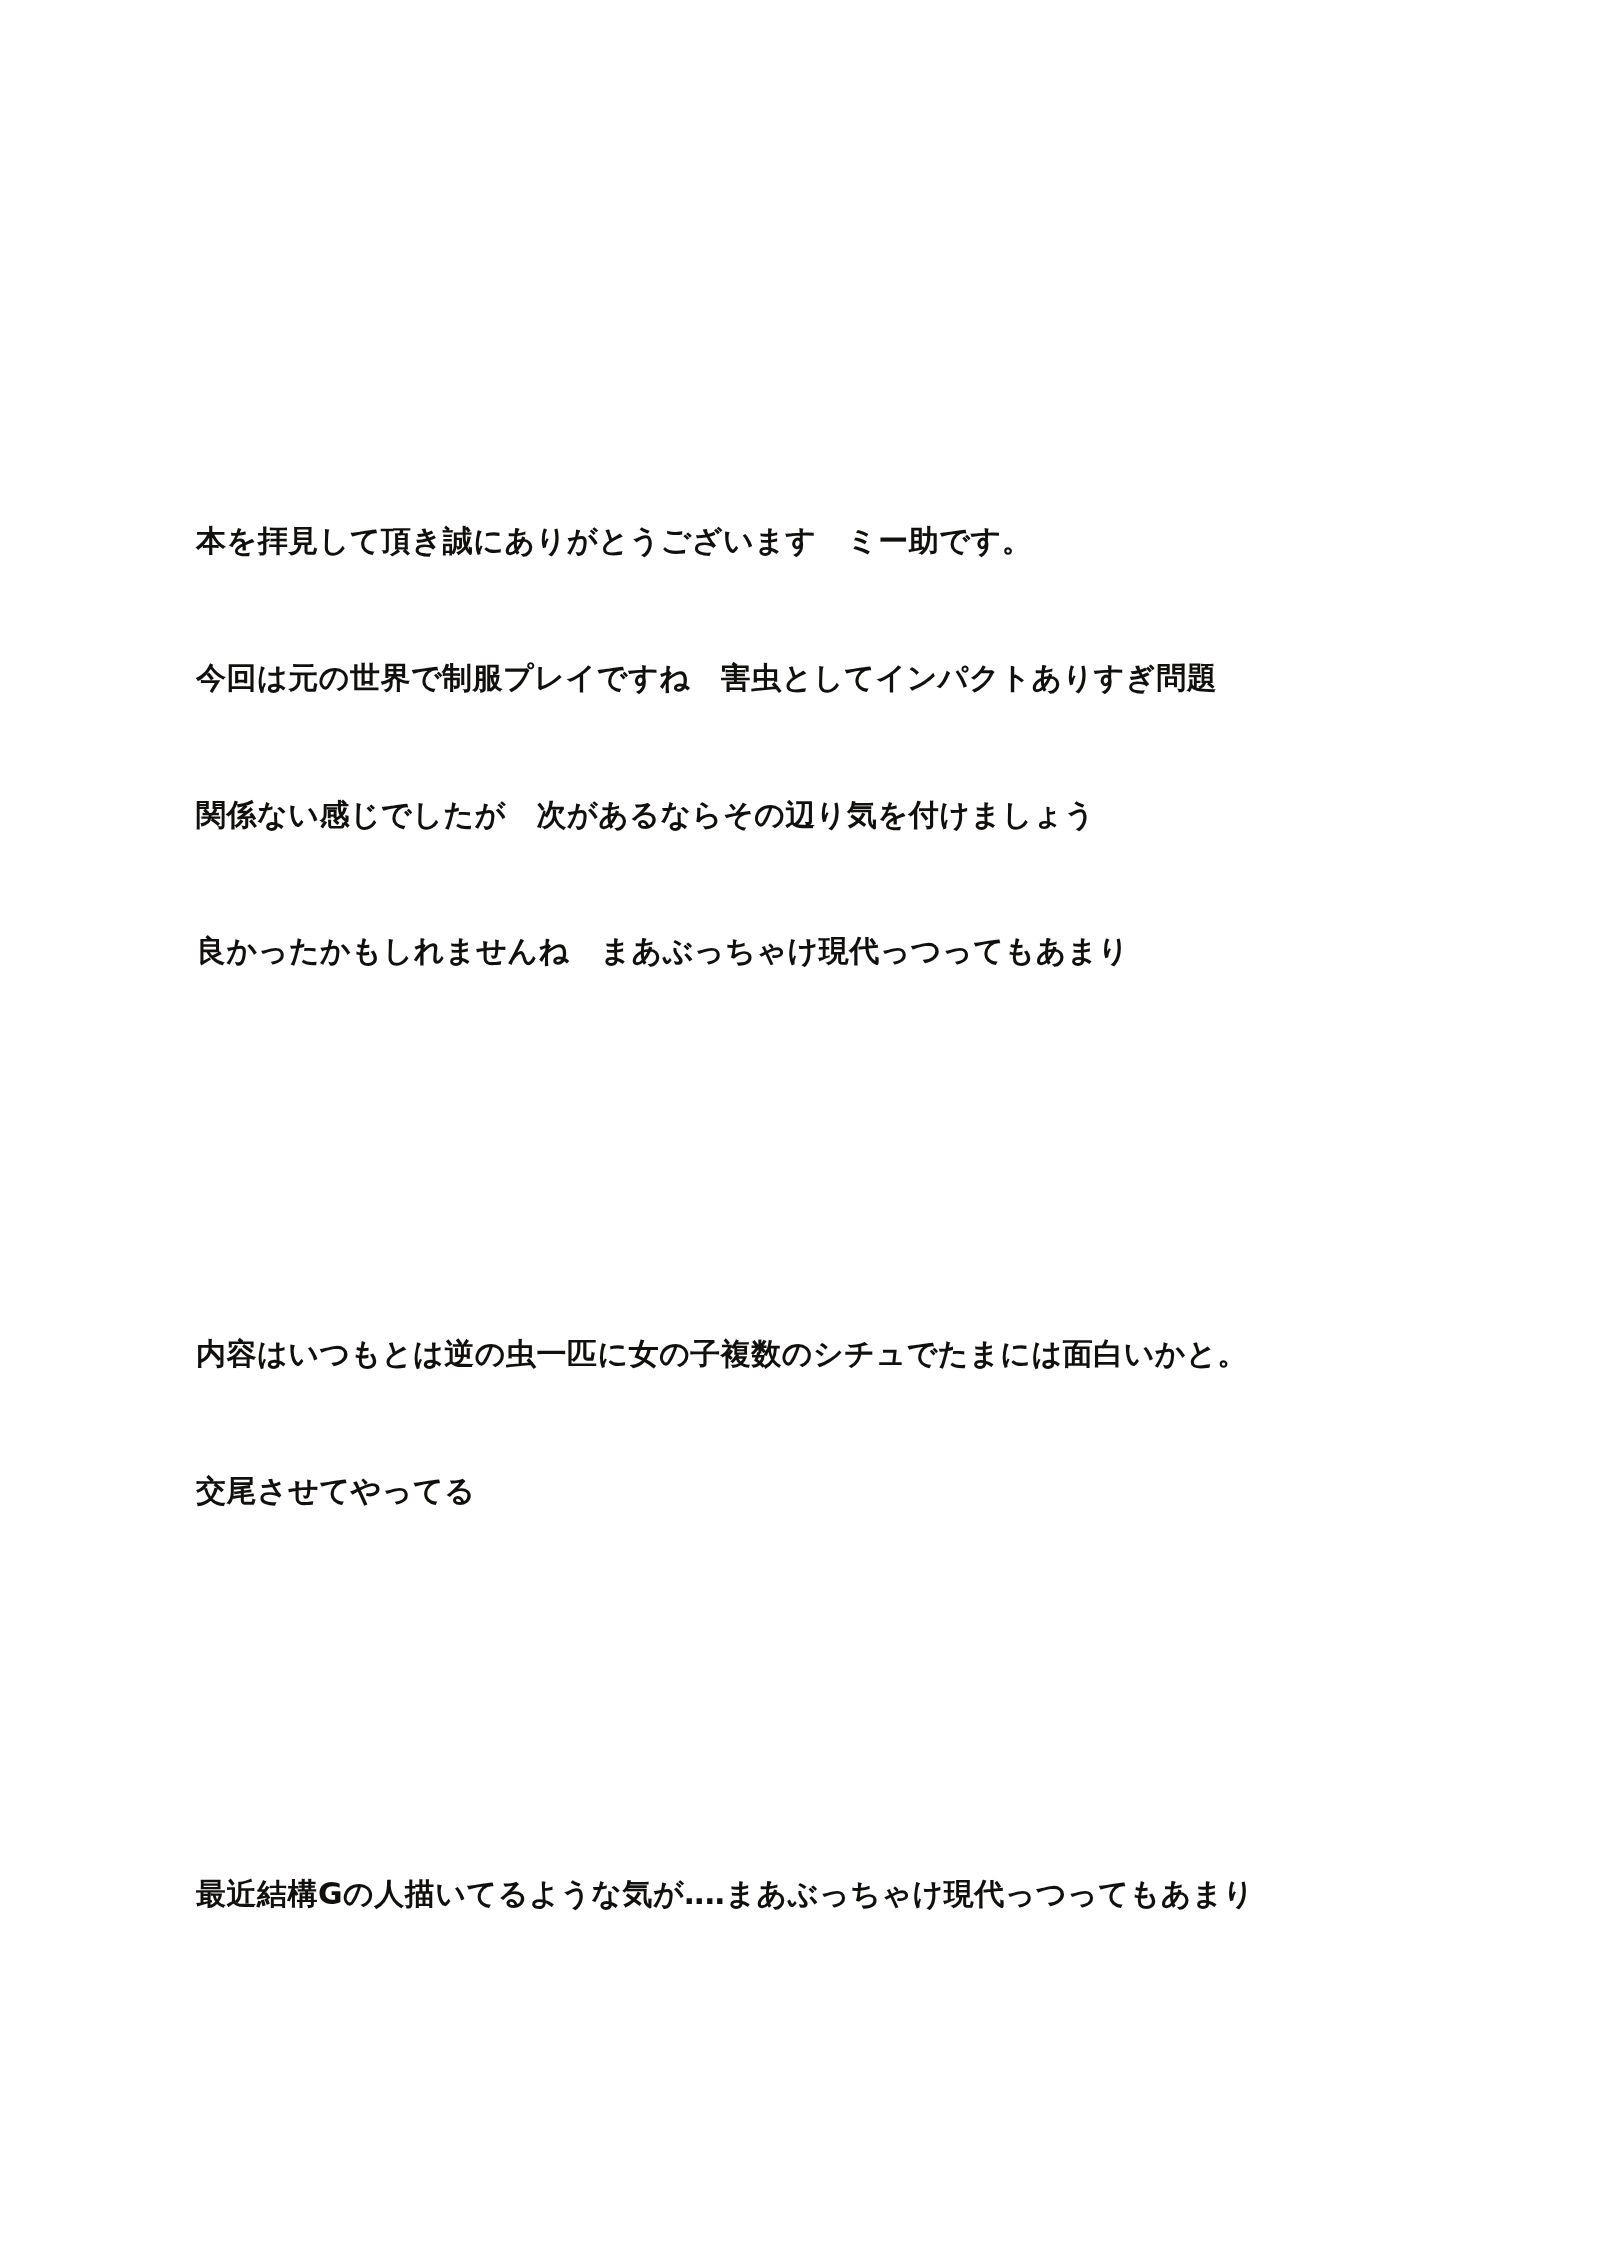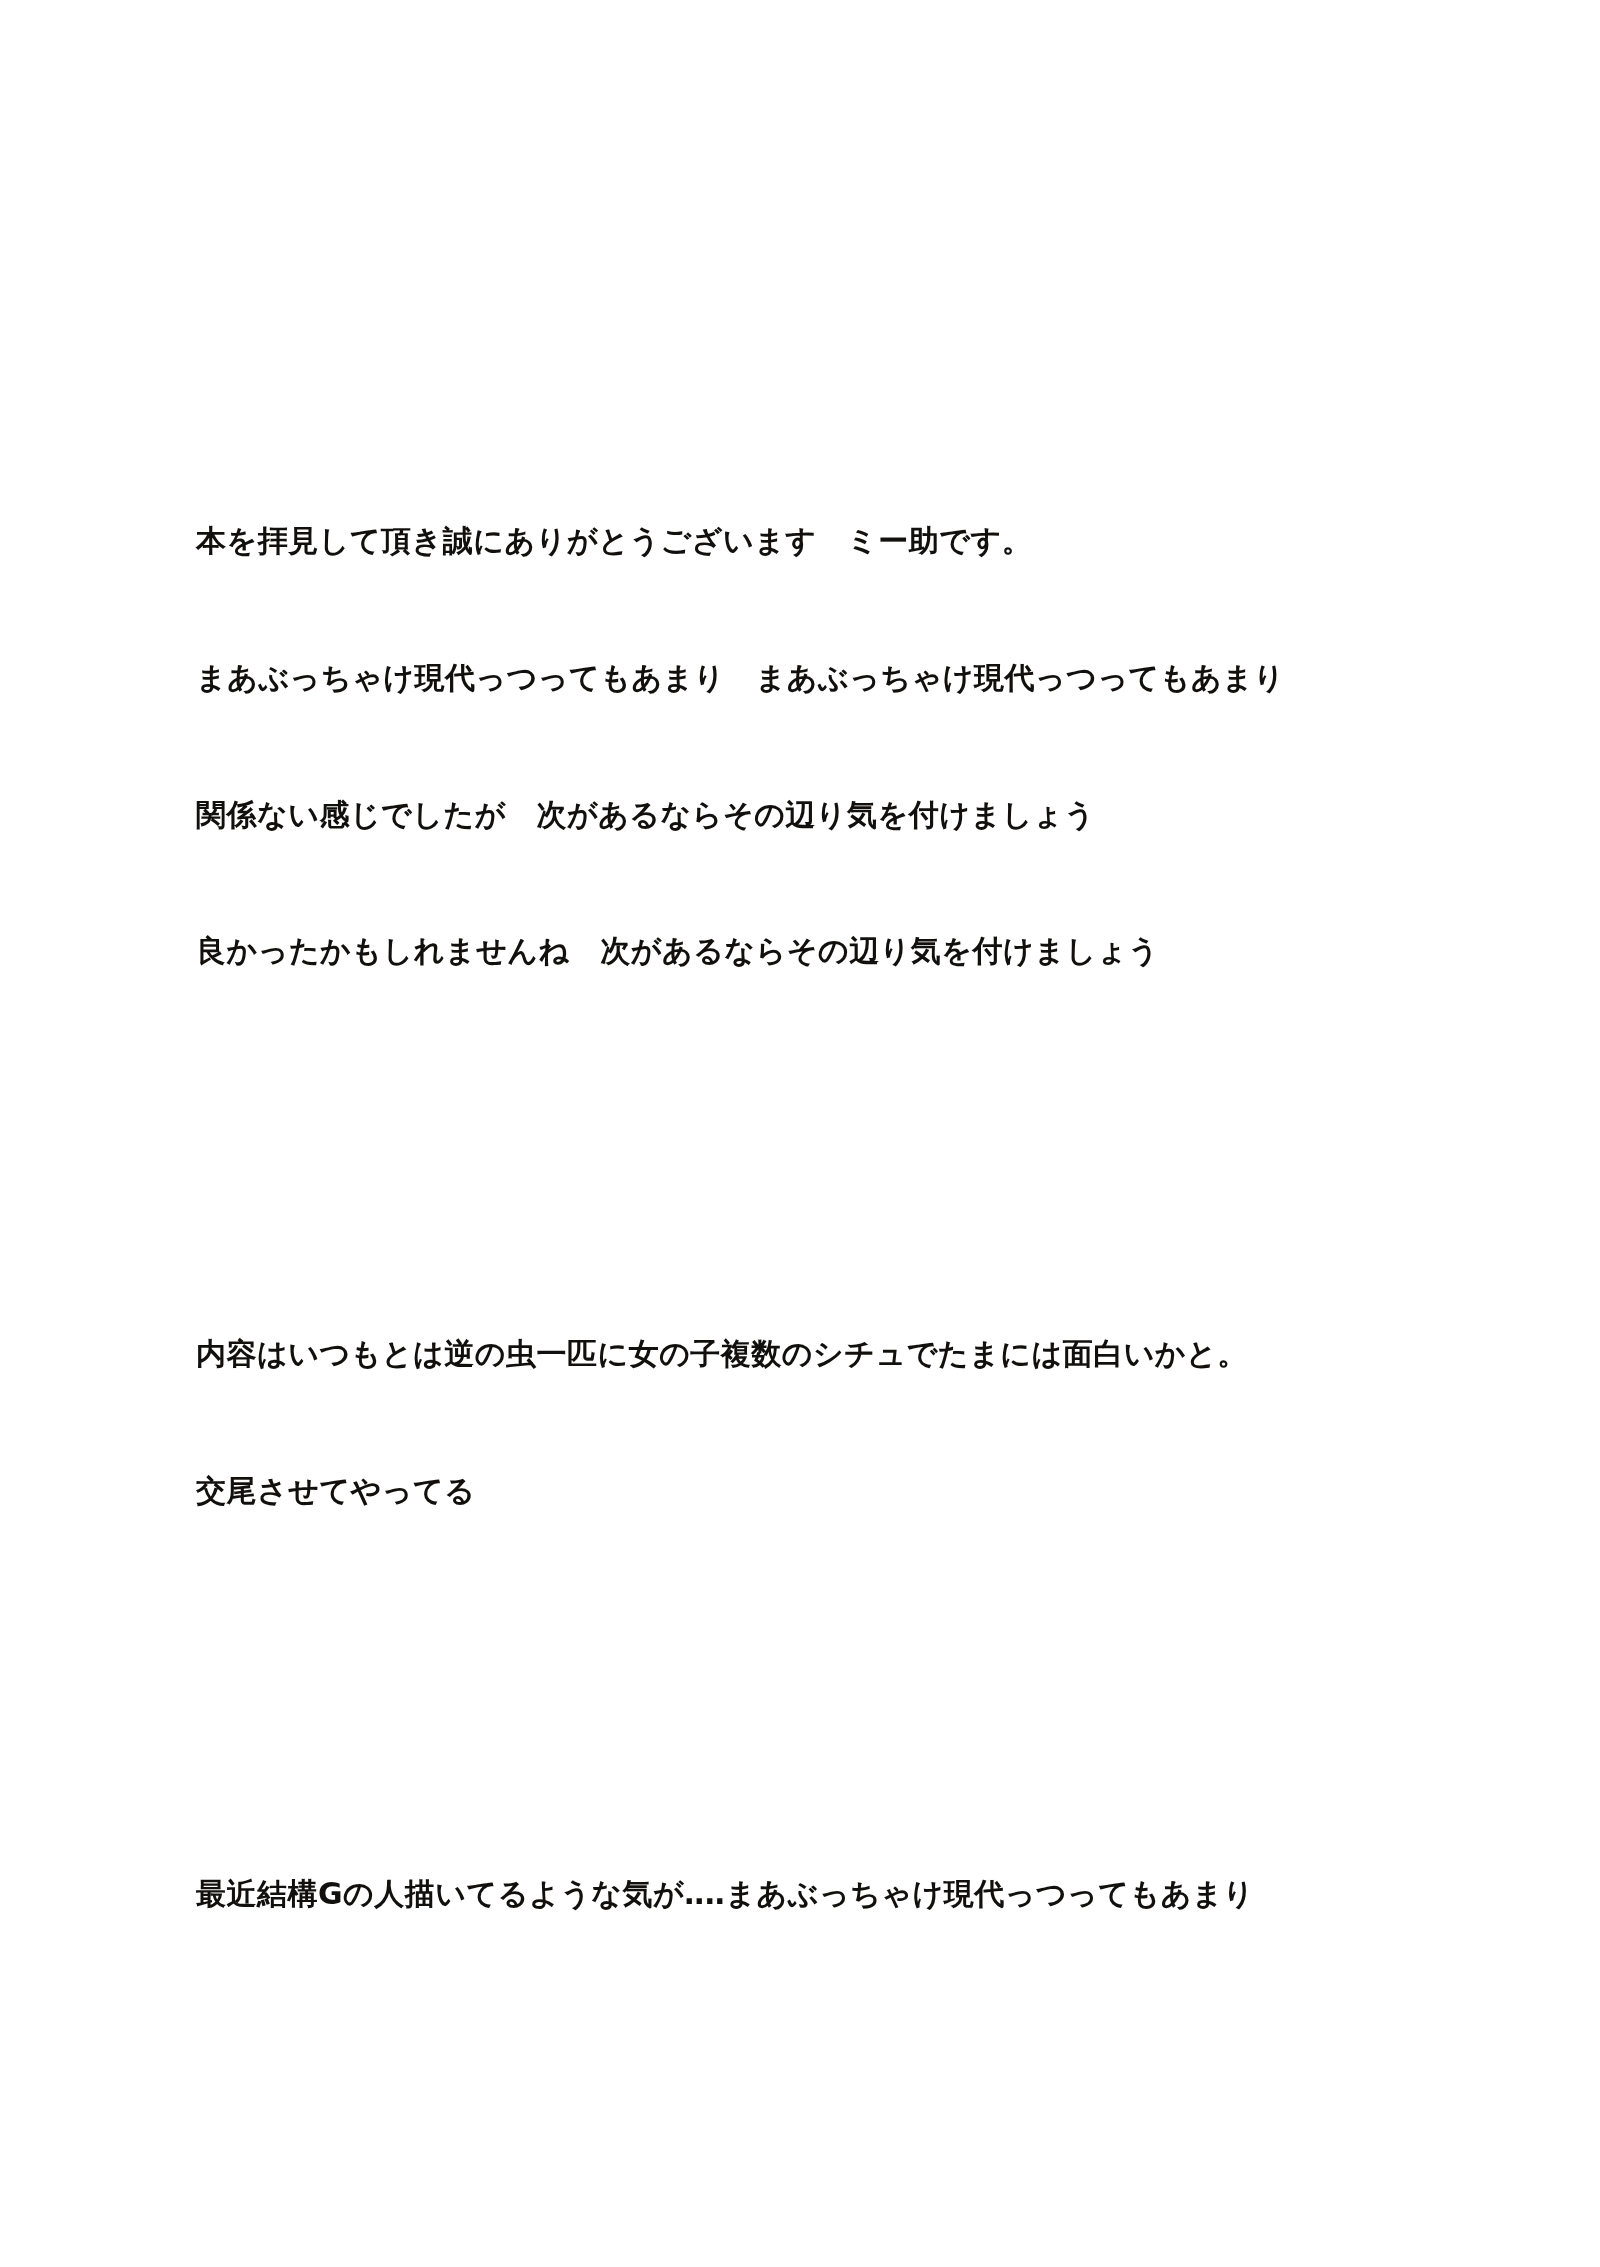--- a/index.html
+++ b/index.html
@@ -40,23 +40,23 @@
   }
 </style>
 </head>
 <body>
 
 <div class="page">
   <div class="afterword">
 
     <div class="para">
       <span class="line">本を拝見して頂き誠にありがとうございます　ミー助です。</span>
-      <span class="line">まあぶっちゃけ現代っつってもあまり　まあぶっちゃけ現代っつってもあまり</span>
+      <span class="line">今回は元の世界で制服プレイですね　害虫としてインパクトありすぎ問題</span>
       <span class="line">関係ない感じでしたが　次があるならその辺り気を付けましょう</span>
-      <span class="line">良かったかもしれませんね　次があるならその辺り気を付けましょう</span>
+      <span class="line">良かったかもしれませんね　まあぶっちゃけ現代っつってもあまり</span>
     </div>
 
     <div class="para">
       <span class="line">内容はいつもとは逆の虫一匹に女の子複数のシチュでたまには面白いかと。</span>
       <span class="line">交尾させてやってる</span>
     </div>
 
     <div class="para">
       <span class="line">最近結構Gの人描いてるような気が‥‥まあぶっちゃけ現代っつってもあまり</span>
       

